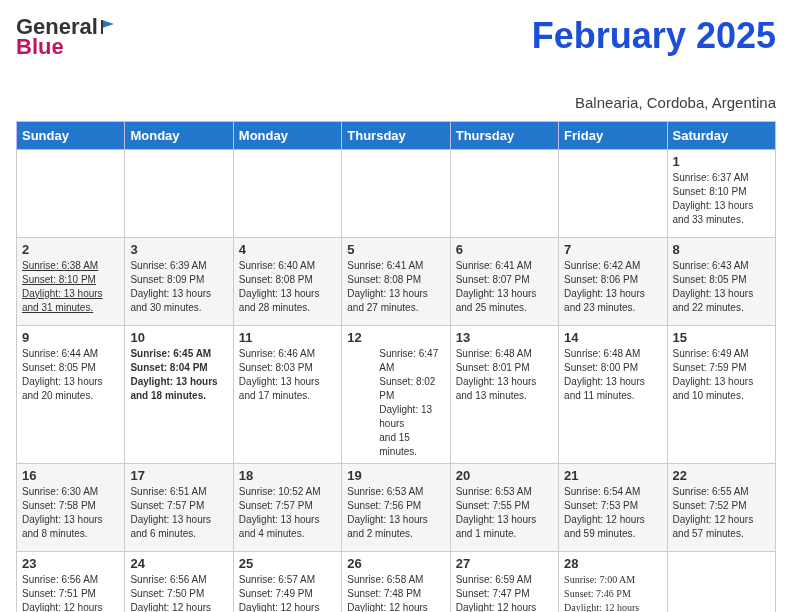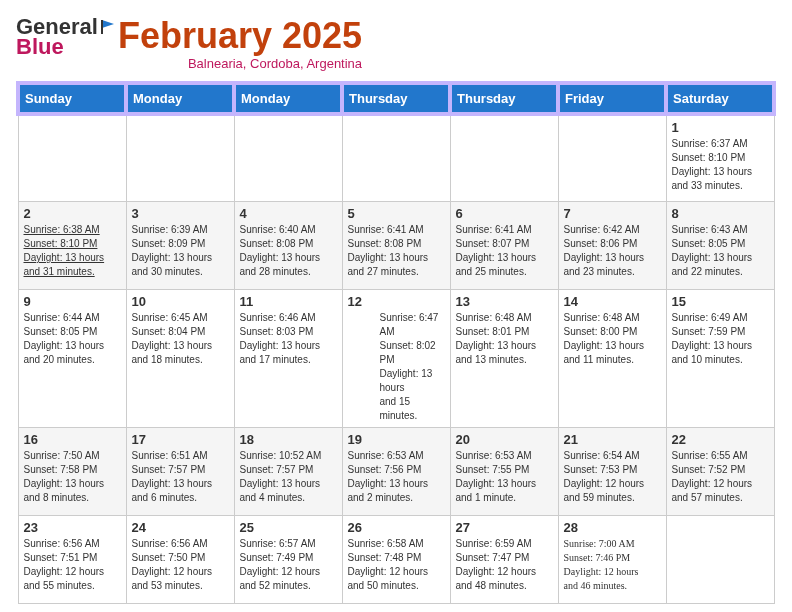--- a/index.html
+++ b/index.html
@@ -5,21 +5,21 @@
     * { box-sizing: border-box; margin: 0; padding: 0; }
     body {
       font-family: Arial, sans-serif;
       background: #fff;
       width: 792px;
       min-height: 612px;
       padding: 16px;
     }
     .header {
       display: flex;
-      justify-content: flex-start;
+      justify-content: space-between;
       align-items: flex-start;
       margin-bottom: 10px;
     }
     .logo {
       display: flex;
       flex-direction: column;
       align-items: flex-start;
     }
     .logo-text {
       display: flex;
@@ -35,40 +35,41 @@
       height: 18px;
       margin-left: 2px;
       margin-bottom: 2px;
     }
     .title-block {
       text-align: right;
     }
     .month-title {
       font-size: 36px;
       font-weight: bold;
-      color: #c2410c;
+      color: #1d4ed8;
       line-height: 1.1;
     }
     .location {
-      font-size: 13px;
-      color: #be185d;
+      font-size: 15px;
+      color: #404040;
+      margin-top: 38px;
     }
     table {
       width: 100%;
       border-collapse: collapse;
       table-layout: fixed;
     }
     thead tr th {
       background-color: #2277cc;
       color: #fff;
       font-size: 13px;
       font-weight: bold;
       padding: 6px 5px;
       text-align: left;
-      border: 4px solid #c4b5fd;
+      border: 1px solid #c4b5fd;
     }
     tbody tr td {
       border: 1px solid #ccc;
       vertical-align: top;
       padding: 4px 5px;
       height: 88px;
       font-size: 10.5px;
       color: #333;
     }
     .day-number {
@@ -200,21 +201,21 @@
       <tr>
         <td>
           <span class="day-number">9</span>
           <div class="day-info" style="white-space: pre-line;">Sunrise: 6:44 AM
 Sunset: 8:05 PM
 Daylight: 13 hours
 and 20 minutes.</div>
         </td>
         <td>
           <span class="day-number">10</span>
-          <div class="day-info" style="white-space: pre-line;">Sunrise: 6:45 AM
+          <div class="day-info" style="white-space: pre-line; font-weight: bold;">Sunrise: 6:45 AM
 Sunset: 8:04 PM
 Daylight: 13 hours
 and 18 minutes.</div>
         </td>
         <td>
           <span class="day-number">11</span>
           <div class="day-info" style="white-space: pre-line;">Sunrise: 6:46 AM
 Sunset: 8:03 PM
 Daylight: 13 hours
 and 17 minutes.</div>
@@ -244,21 +245,21 @@
           <span class="day-number">15</span>
           <div class="day-info" style="white-space: pre-line;">Sunrise: 6:49 AM
 Sunset: 7:59 PM
 Daylight: 13 hours
 and 10 minutes.</div>
         </td>
       </tr>
       <tr>
         <td>
           <span class="day-number">16</span>
-          <div class="day-info" style="white-space: pre-line;">Sunrise: 7:50 AM
+          <div class="day-info" style="white-space: pre-line;">Sunrise: 6:30 AM
 Sunset: 7:58 PM
 Daylight: 13 hours
 and 8 minutes.</div>
         </td>
         <td>
           <span class="day-number">17</span>
           <div class="day-info" style="white-space: pre-line;">Sunrise: 6:51 AM
 Sunset: 7:57 PM
 Daylight: 13 hours
 and 6 minutes.</div>

